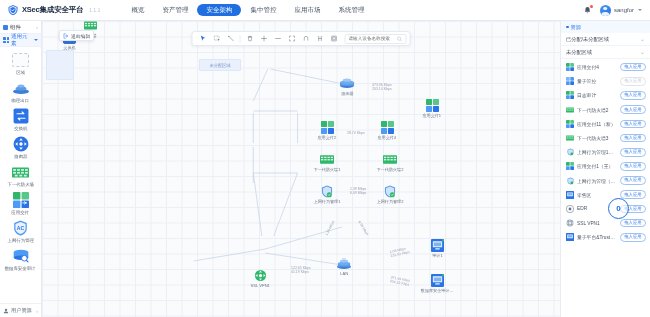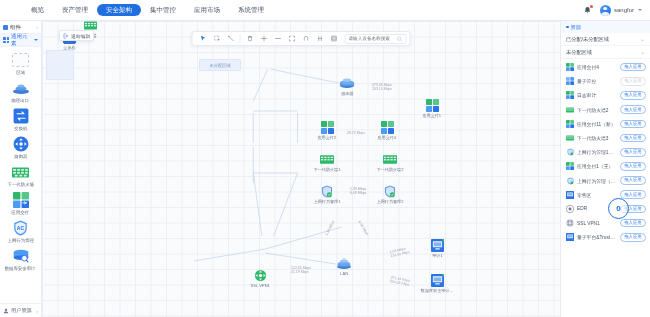--- a/index.html
+++ b/index.html
@@ -161,20 +161,32 @@
     border: 1.6px solid #1f6fe0; display: flex; align-items: center; justify-content: center;
     color: #1f6fe0; font-size: 8px; font-weight: bold; background: rgba(255,255,255,0.55); z-index: 40;
   }
 </style>
 </head>
 <body>
 
 <div class="app">
 
   <div class="header">
+    <div class="brand">
+      <span class="logo-shield">
+        <svg width="12" height="12" viewBox="0 0 24 24">
+          <path d="M12 2 L21 6 V12 C21 17 17 21 12 22.5 C7 21 3 17 3 12 V6 Z" fill="#2a74e8"></path>
+          <path d="M12 4.2 L19 7.2 V12 C19 16 16 19.2 12 20.4 C8 19.2 5 16 5 12 V7.2 Z" fill="#fff"></path>
+          <path d="M12 6 L17.2 8.2 V12 C17.2 15.2 14.9 17.7 12 18.7 C9.1 17.7 6.8 15.2 6.8 12 V8.2 Z" fill="#2a74e8"></path>
+          <path d="M9.3 11.8 L11.3 13.9 L15 9.9" stroke="#fff" stroke-width="1.6" fill="none" stroke-linecap="round" stroke-linejoin="round"></path>
+        </svg>
+      </span>
+      <span class="brand-name">XSec集成安全平台</span>
+      <span class="brand-ver">1.1.1</span>
+    </div>
 
     <div class="nav">
       <div class="nav-item">概览</div>
       <div class="nav-item">资产管理</div>
       <div class="nav-item active">安全架构</div>
       <div class="nav-item">集中管控</div>
       <div class="nav-item">应用市场</div>
       <div class="nav-item">系统管理</div>
     </div>
 

